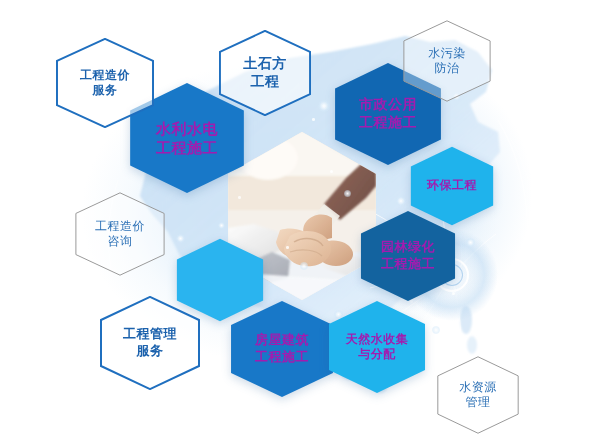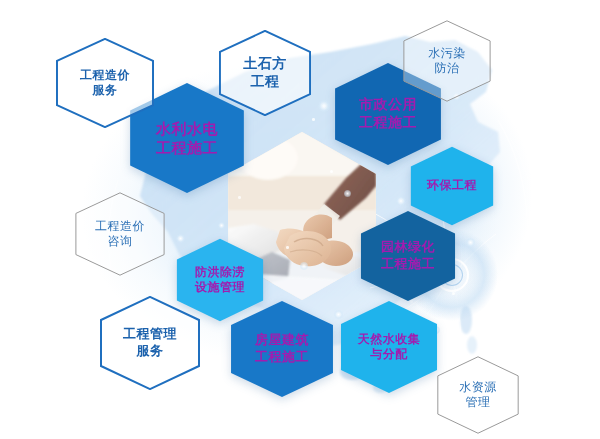--- a/index.html
+++ b/index.html
@@ -265,31 +265,30 @@
       <div class="hex outline-gray" style="left: 75px; top: 192px; width: 90px; height: 84px;"><svg viewBox="0 0 100 100" preserveAspectRatio="none">
           <polygon points="50,1 99,25.5 99,74.5 50,99 1,74.5 1,25.5" vector-effect="non-scaling-stroke" fill="rgba(255,255,255,0.35)" stroke="#9a9a9a" stroke-width="1"></polygon>
         </svg><span class="label" style="font-size: 12px;">工程造价
 咨询</span></div>
       <div class="hex solid shadow-soft" style="left: 360px; top: 210px; width: 96px; height: 92px;"><svg viewBox="0 0 100 100" preserveAspectRatio="none">
           <polygon points="50,1 99,25.5 99,74.5 50,99 1,74.5 1,25.5" vector-effect="non-scaling-stroke" fill="#13639f" stroke="none"></polygon>
         </svg><span class="label" style="font-size: 13px; text-align: center;">园林绿化
 工程施工</span></div>
       <div class="hex solid shadow-soft" style="left: 176px; top: 238px; width: 88px; height: 84px;"><svg viewBox="0 0 100 100" preserveAspectRatio="none">
           <polygon points="50,1 99,25.5 99,74.5 50,99 1,74.5 1,25.5" vector-effect="non-scaling-stroke" fill="#2ab4ef" stroke="none"></polygon>
-        </svg><span class="label" style="font-size: 12px;">防洪除涝
-设施管理</span></div>
+        </svg></div>
       <div class="hex outline" style="left: 100px; top: 296px; width: 100px; height: 94px;"><svg viewBox="0 0 100 100" preserveAspectRatio="none">
           <polygon points="50,1 99,25.5 99,74.5 50,99 1,74.5 1,25.5" vector-effect="non-scaling-stroke" fill="rgba(255,255,255,0.60)" stroke="#1f6fbf" stroke-width="2"></polygon>
         </svg><span class="label" style="font-size: 13px;">工程管理
 服务</span></div>
       <div class="hex solid shadow-soft" style="left: 230px; top: 300px; width: 104px; height: 98px;"><svg viewBox="0 0 100 100" preserveAspectRatio="none">
           <polygon points="50,1 99,25.5 99,74.5 50,99 1,74.5 1,25.5" vector-effect="non-scaling-stroke" fill="#1878c8" stroke="none"></polygon>
         </svg><span class="label" style="font-size: 13px;">房屋建筑
 工程施工</span></div>
-      <div class="hex solid shadow-soft" style="left: 340px; top: 300px; width: 98px; height: 94px;"><svg viewBox="0 0 100 100" preserveAspectRatio="none">
+      <div class="hex solid shadow-soft" style="left: 328px; top: 300px; width: 98px; height: 94px;"><svg viewBox="0 0 100 100" preserveAspectRatio="none">
           <polygon points="50,1 99,25.5 99,74.5 50,99 1,74.5 1,25.5" vector-effect="non-scaling-stroke" fill="#1fb3ec" stroke="none"></polygon>
         </svg><span class="label" style="font-size: 12px;">天然水收集
 与分配</span></div>
       <div class="hex outline-gray" style="left: 437px; top: 356px; width: 82px; height: 78px;"><svg viewBox="0 0 100 100" preserveAspectRatio="none">
           <polygon points="50,1 99,25.5 99,74.5 50,99 1,74.5 1,25.5" vector-effect="non-scaling-stroke" fill="rgba(255,255,255,0.35)" stroke="#9a9a9a" stroke-width="1"></polygon>
         </svg><span class="label" style="font-size: 12px;">水资源
 管理</span></div>
     </div>
 
 </div>

